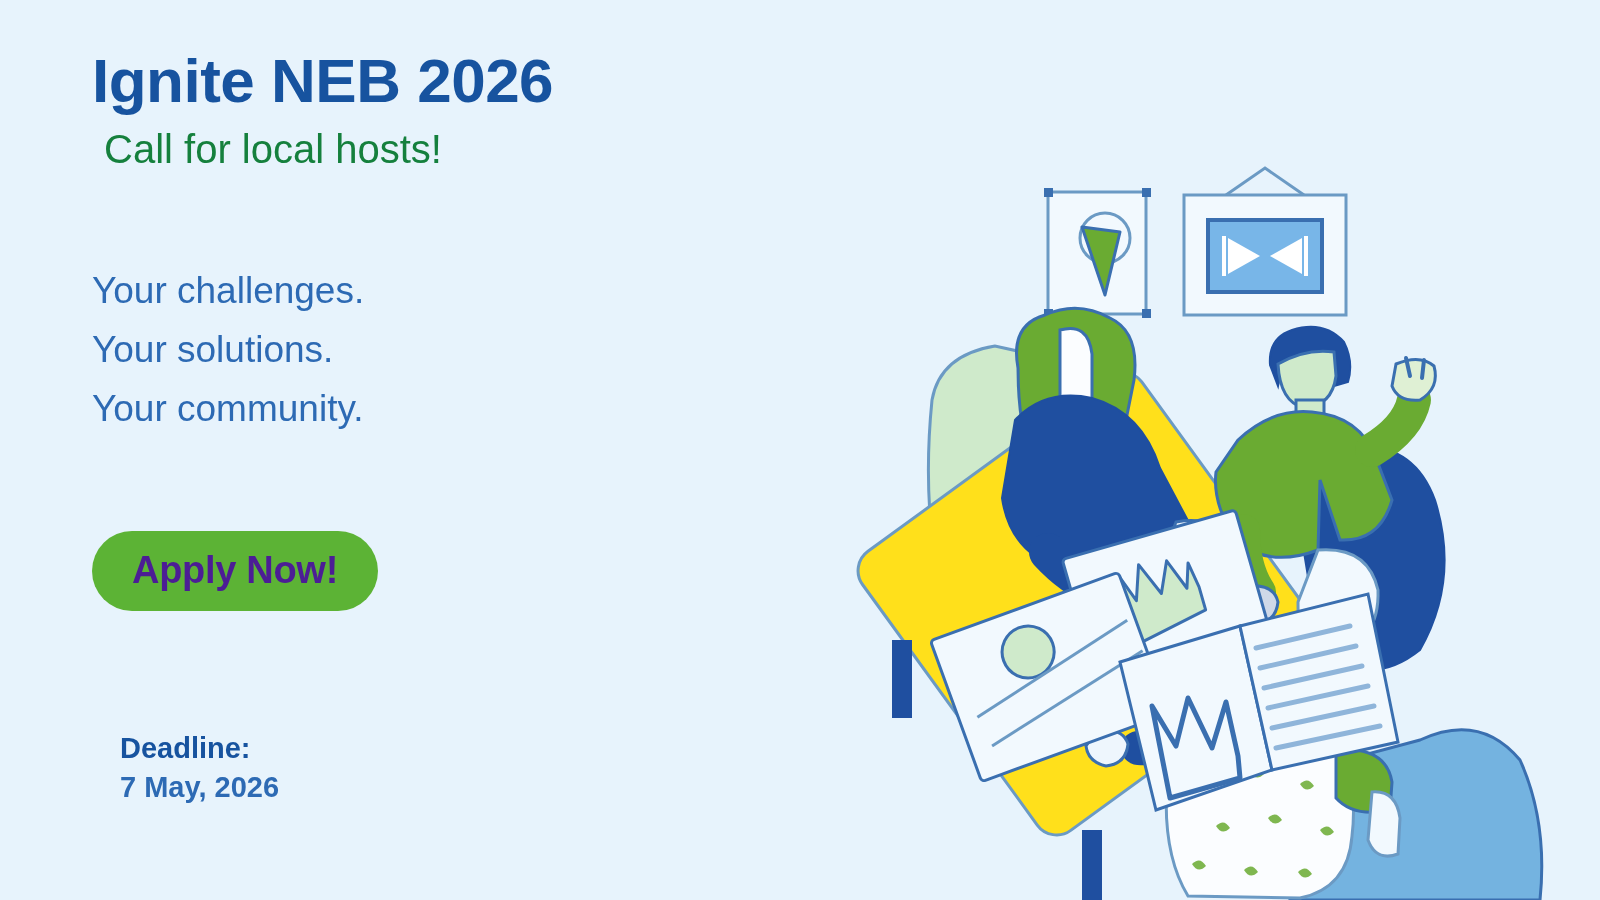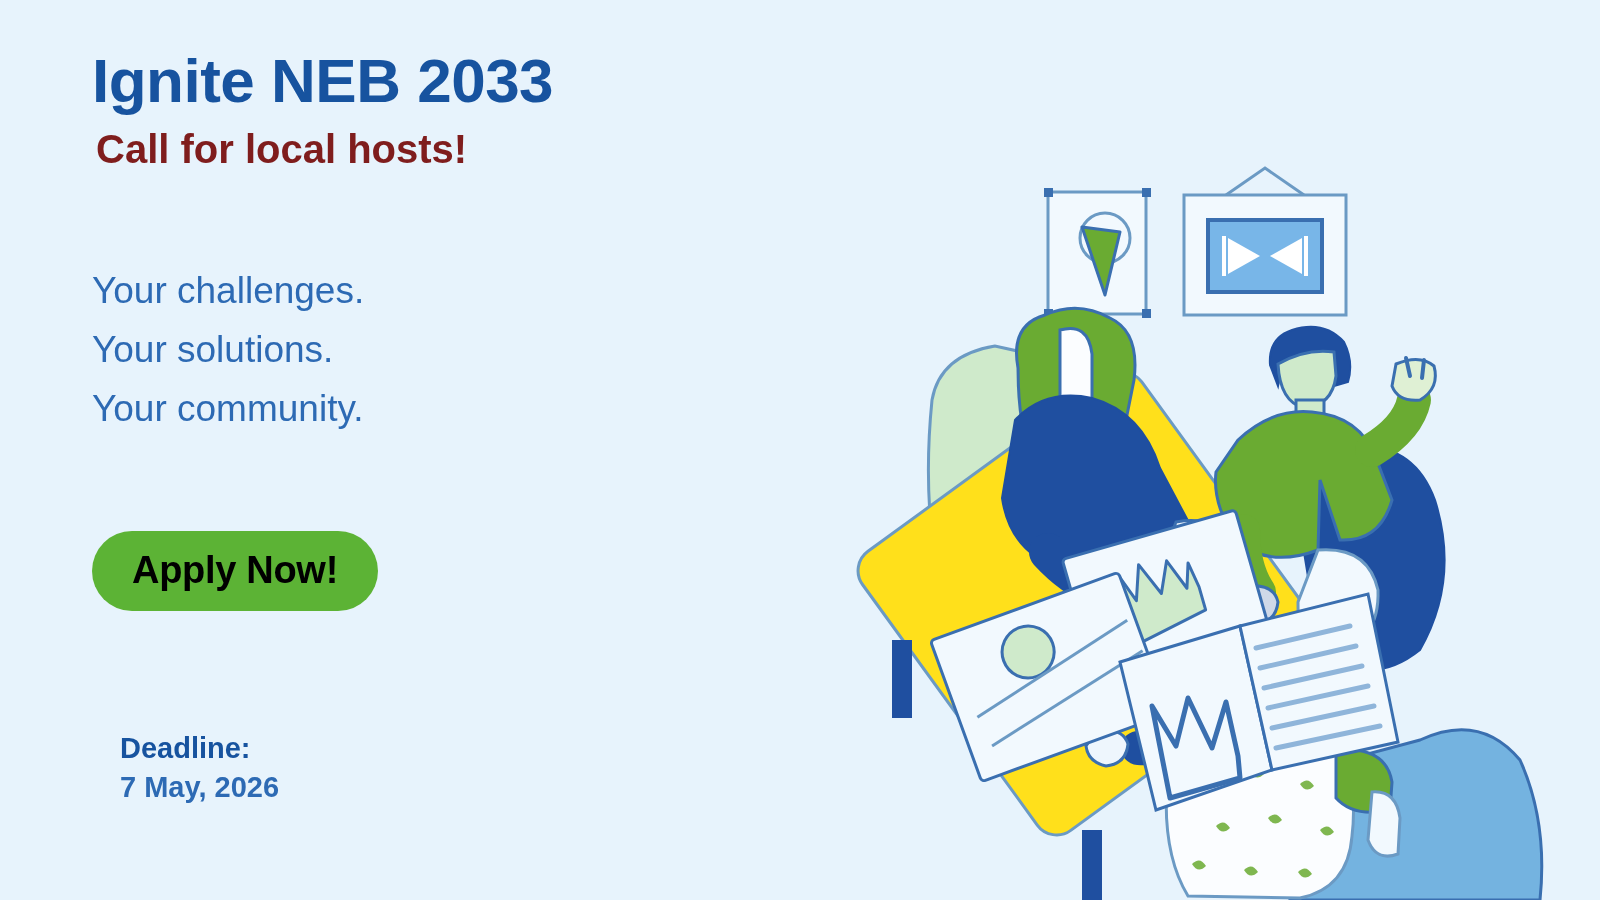--- a/index.html
+++ b/index.html
@@ -34,45 +34,45 @@
     font-weight: 700;
     color: #17539f;
     letter-spacing: -0.5px;
     line-height: 1.05;
     margin: 0;
     white-space: nowrap;
   }
 
   #subheadline {
     font-size: 40px;
-    font-weight: 700;
-    color: #7f1d1d;
+    font-weight: 400;
+    color: #15803d;
     line-height: 1.1;
-    margin: 14px 0 0 4px;
+    margin: 14px 0 0 12px;
     white-space: nowrap;
   }
 
   #tagline {
     margin-top: 90px;
   }
   .tagline-line {
     font-size: 37px;
     font-weight: 400;
     color: #2d6ab4;
     line-height: 1.6;
     white-space: nowrap;
   }
 
   #cta-wrap {
     margin-top: 92px;
   }
   #apply-button {
     display: inline-block;
     background: #5cb335;
-    color: #000000;
+    color: #4c1d95;
     border: none;
     border-radius: 48px;
     padding: 20px 40px 22px 40px;
     font-family: "Liberation Sans", sans-serif;
     font-size: 38px;
     font-weight: 700;
     line-height: 1;
     cursor: pointer;
     letter-spacing: -0.3px;
   }
@@ -108,21 +108,21 @@
     height: 750px;
   }
 </style>
 </head>
 <body>
 
 <div id="banner">
 
   <div id="text-col">
 
-    <h1 id="headline">Ignite NEB 2033</h1>
+    <h1 id="headline">Ignite NEB 2026</h1>
 
     <div id="subheadline">Call for local hosts!</div>
 
     <div id="tagline">
       <div class="tagline-line">Your challenges.</div>
       <div class="tagline-line">Your solutions.</div>
       <div class="tagline-line">Your community.</div>
     </div>
 
     <div id="cta-wrap">

